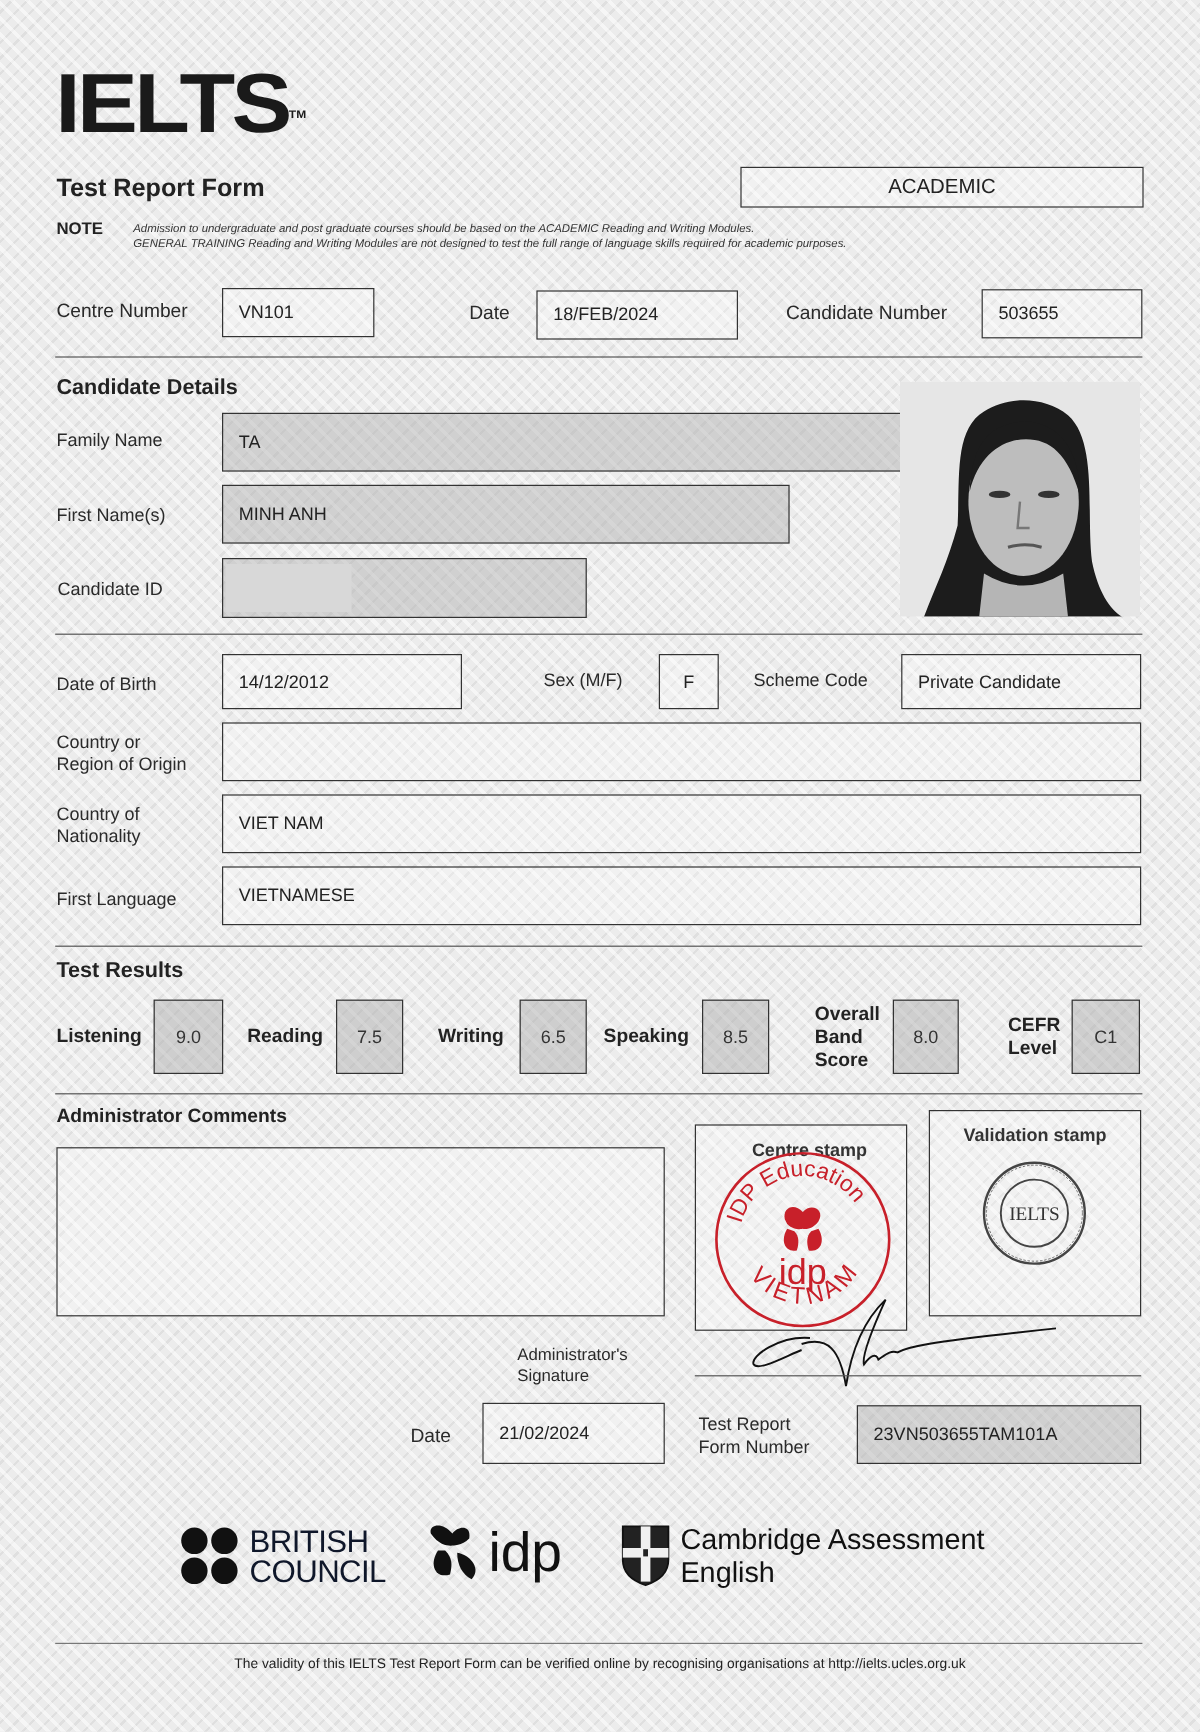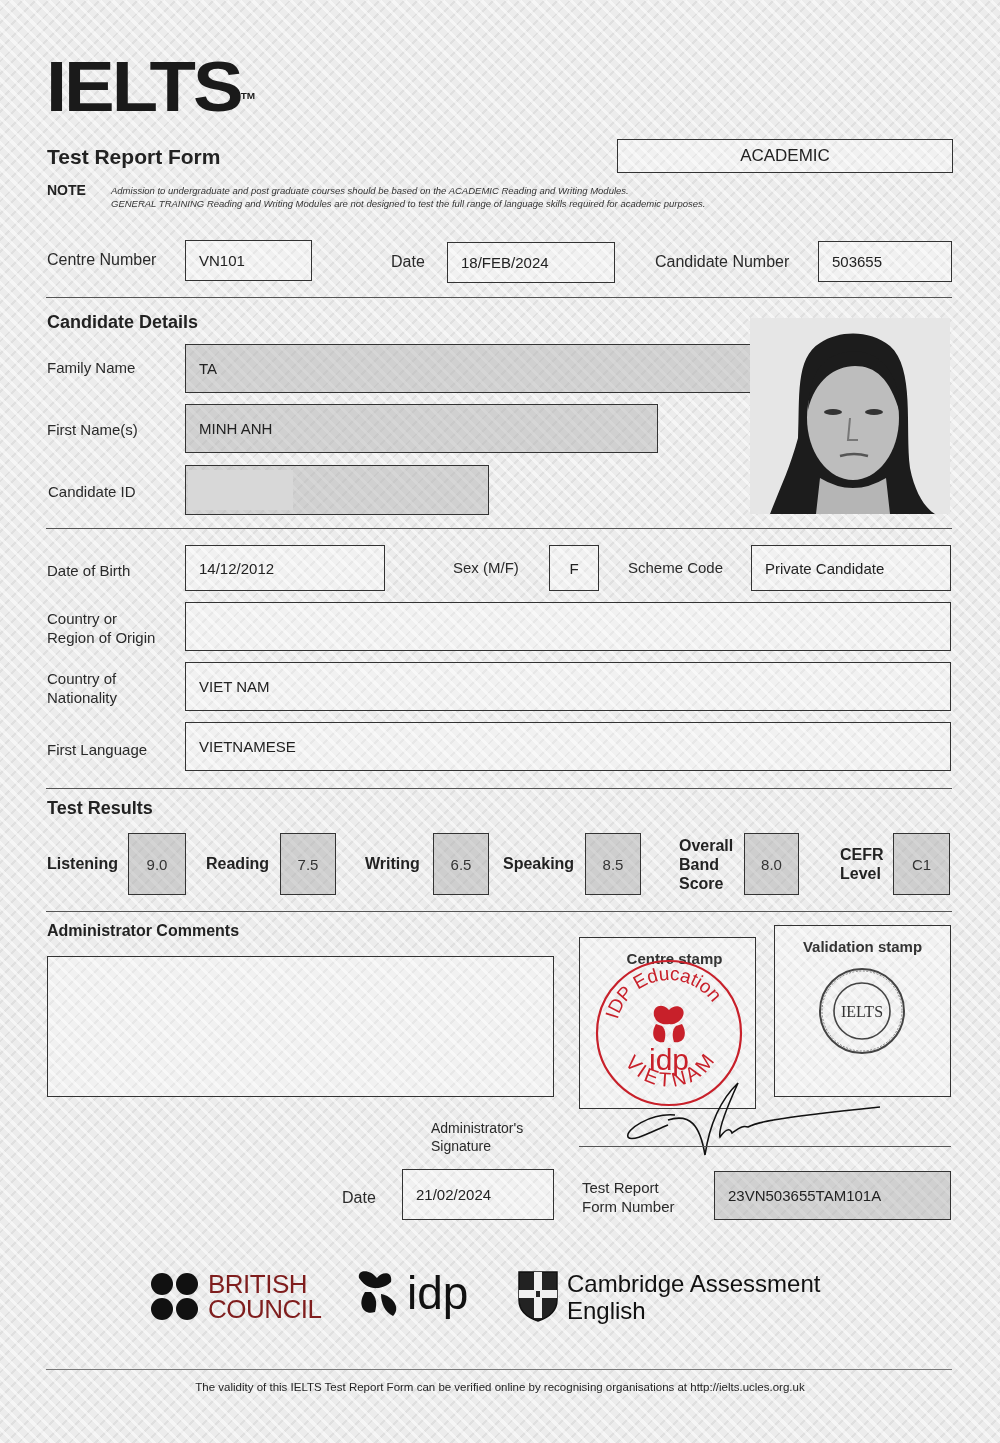--- a/index.html
+++ b/index.html
@@ -250,21 +250,21 @@
   <span>23VN503655TAM101A</span>
 </div>
 
 <div class="abs" style="left:150px;top:1272px;display:flex;align-items:center;">
   <svg width="50" height="50" viewBox="0 0 50 50">
     <circle cx="12" cy="12" r="11" fill="#111"></circle>
       <circle cx="37" cy="12" r="11" fill="#111"></circle>
     <circle cx="12" cy="37" r="11" fill="#111"></circle>
       <circle cx="37" cy="37" r="11" fill="#111"></circle>
   </svg>
-  <div style="margin-left:8px;font-size:26px;line-height:25px;color:#7f1d1d;letter-spacing:-0.5px;">
+  <div style="margin-left:8px;font-size:26px;line-height:25px;color:#0f172a;letter-spacing:-0.5px;">
     <div>BRITISH</div>
     <div>COUNCIL</div>
   </div>
 </div>
 
 <div class="abs" style="left:355px;top:1268px;display:flex;align-items:center;">
   <svg width="50" height="50" viewBox="0 0 50 50">
     <path d="M4 10 C2 2 14 0 22 10 C26 4 38 2 36 14 C30 20 22 20 22 20 C22 20 12 22 4 10 Z" fill="#111"></path>
     <path d="M10 24 C2 36 8 48 20 44 C22 36 22 30 16 24 Z" fill="#111"></path>
     <path d="M26 26 C38 28 46 40 38 48 C30 44 26 36 26 26 Z" fill="#111"></path>

